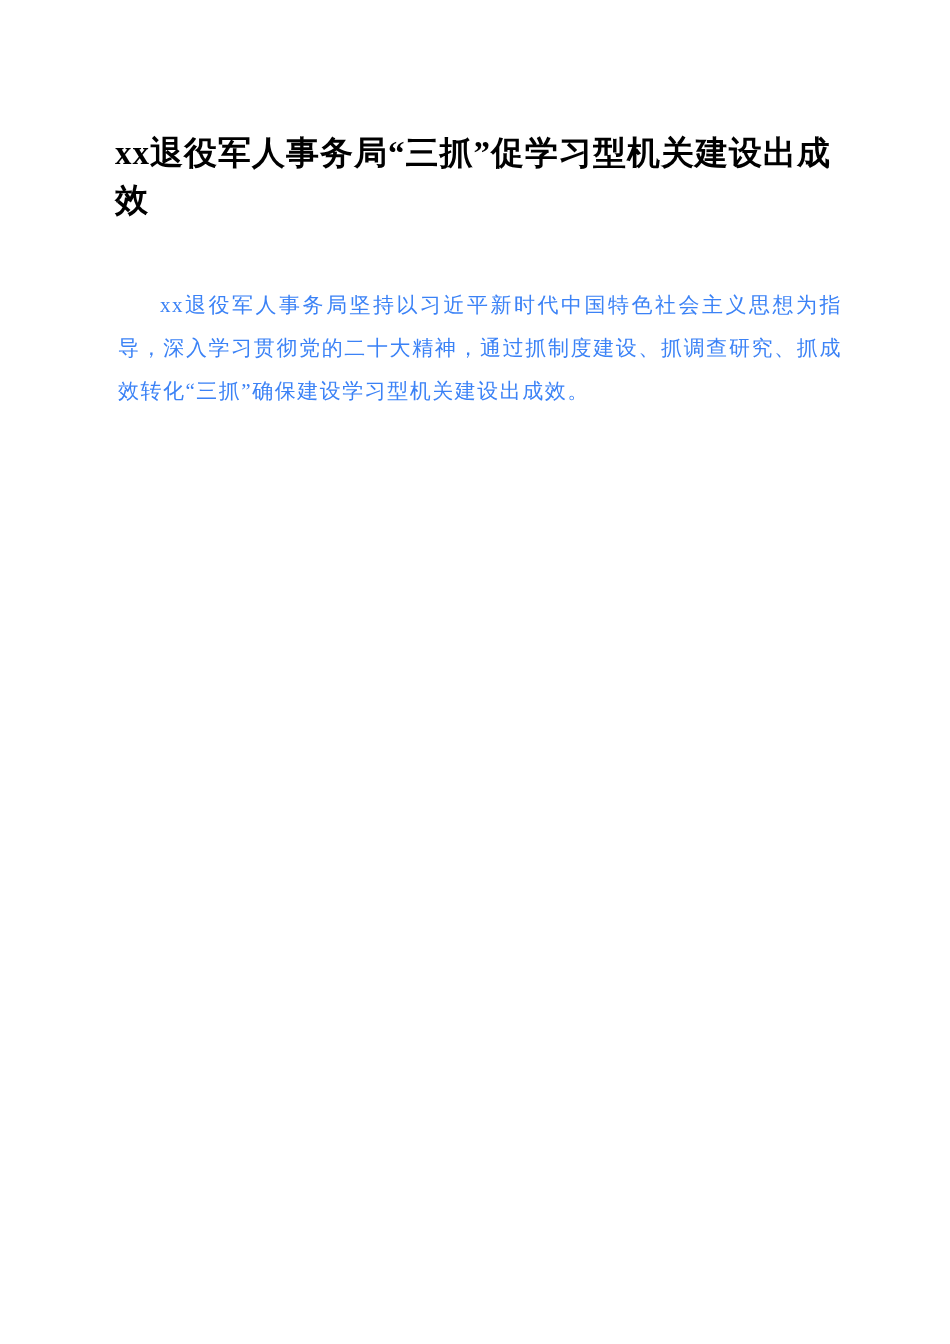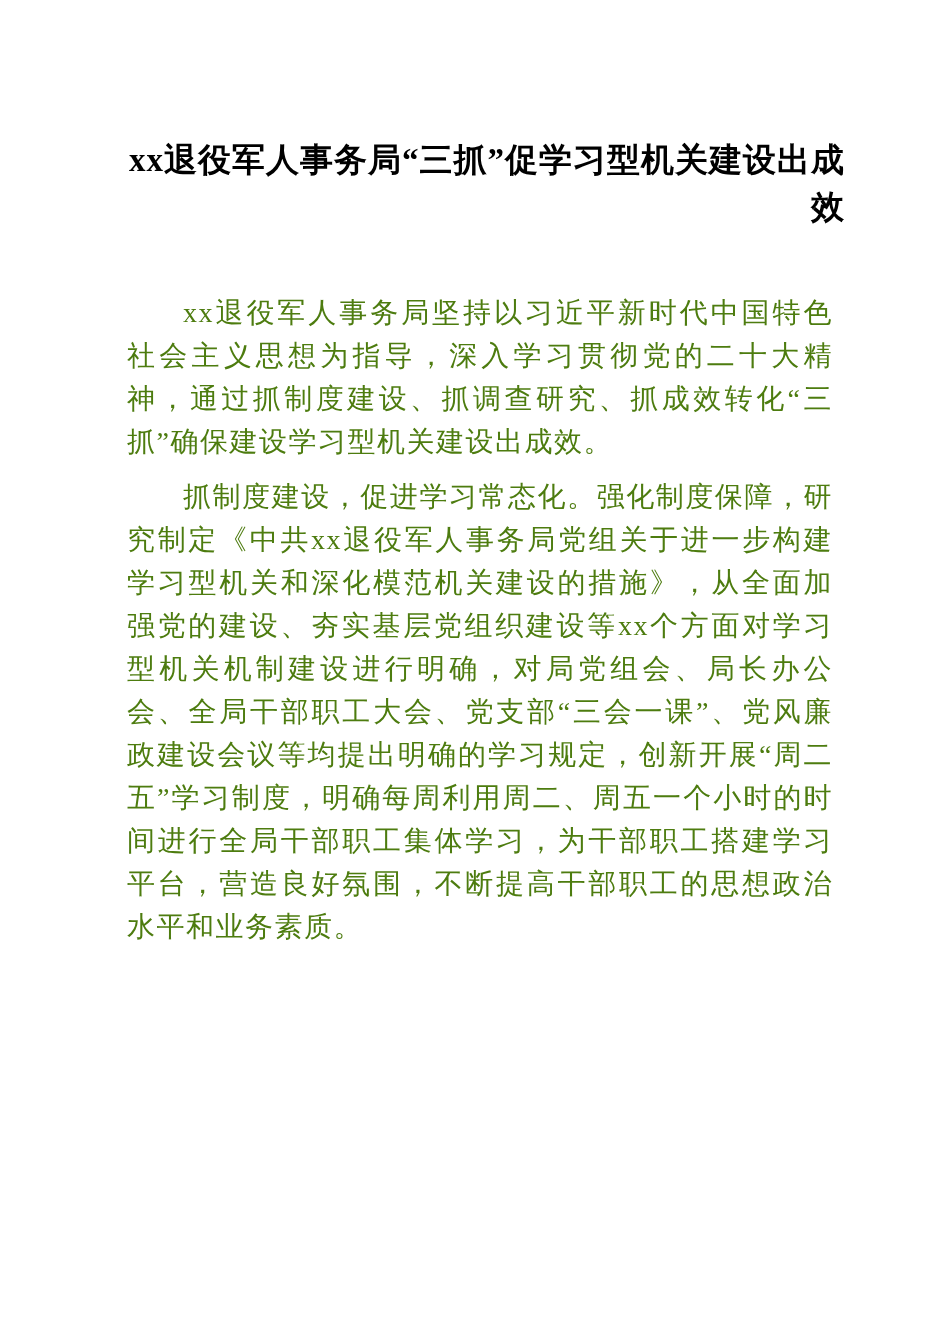--- a/index.html
+++ b/index.html
@@ -12,45 +12,44 @@
     width: 950px;
     height: 1344px;
     background: #ffffff;
     box-sizing: border-box;
     padding: 122px 105px 0 115px;
     overflow: hidden;
     color: #000000;
     font-family: "Liberation Serif", "DejaVu Serif", serif;
   }
   .doc-title {
-    margin: 15px auto 60px auto;
+    margin: 8px auto 60px auto;
     font-size: 33px;
     line-height: 47px;
     font-weight: bold;
-    text-align: right;
+    text-align: left;
     letter-spacing: 1px;
     color: #000000;
   }
   .doc-body {
     width: 100%;
   }
   .doc-para {
-    margin: 12px;
-    font-size: 28px;
+    margin: 3px;
+    font-size: 21px;
     line-height: 43px;
     letter-spacing: 1.5px;
     text-align: justify;
     text-justify: inter-character;
     text-indent: 2em;
-    color: #4d7c0f;
+    color: #3b82f6;
     font-weight: normal;
   }
 </style>
 </head>
 <body>
 
 <div class="page">
   <h1 class="doc-title">xx退役军人事务局“三抓”促学习型机关建设出成效</h1>
   <div class="doc-body">
     <p class="doc-para">xx退役军人事务局坚持以习近平新时代中国特色社会主义思想为指导，深入学习贯彻党的二十大精神，通过抓制度建设、抓调查研究、抓成效转化“三抓”确保建设学习型机关建设出成效。</p>
-    <p class="doc-para">抓制度建设，促进学习常态化。强化制度保障，研究制定《中共xx退役军人事务局党组关于进一步构建学习型机关和深化模范机关建设的措施》，从全面加强党的建设、夯实基层党组织建设等xx个方面对学习型机关机制建设进行明确，对局党组会、局长办公会、全局干部职工大会、党支部“三会一课”、党风廉政建设会议等均提出明确的学习规定，创新开展“周二五”学习制度，明确每周利用周二、周五一个小时的时间进行全局干部职工集体学习，为干部职工搭建学习平台，营造良好氛围，不断提高干部职工的思想政治水平和业务素质。</p>
   </div>
 </div>
 
 </body></html>

